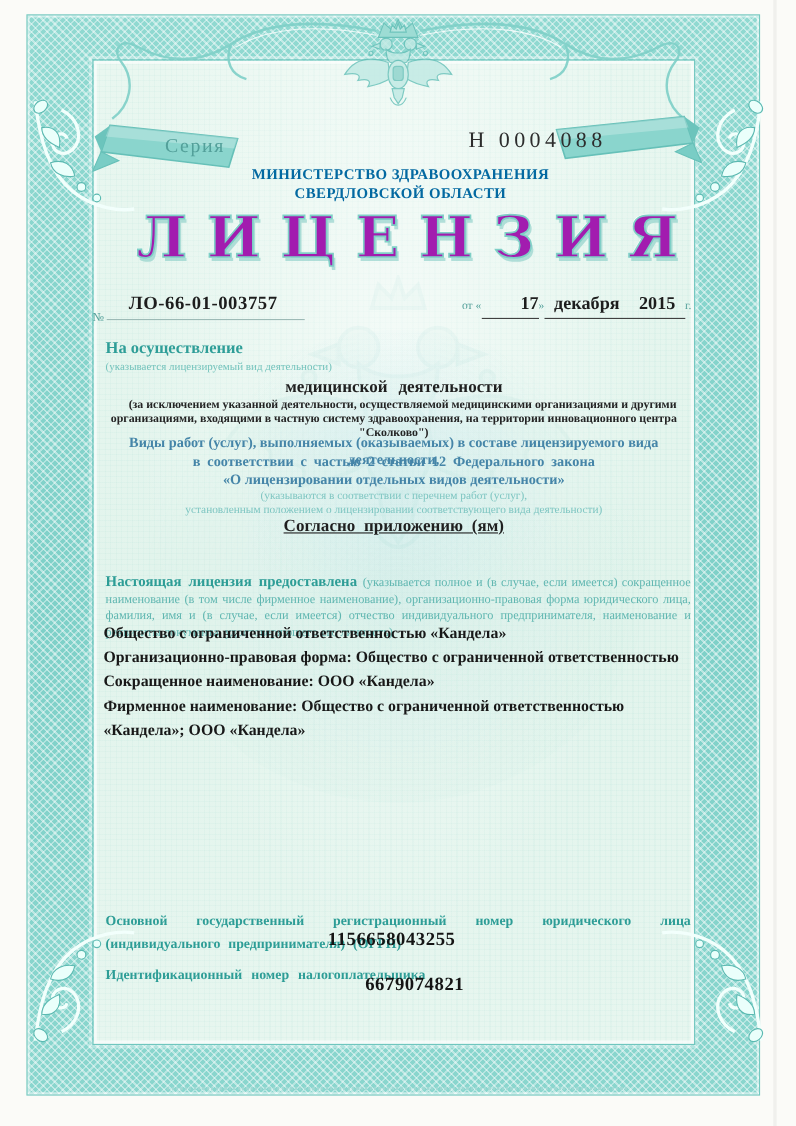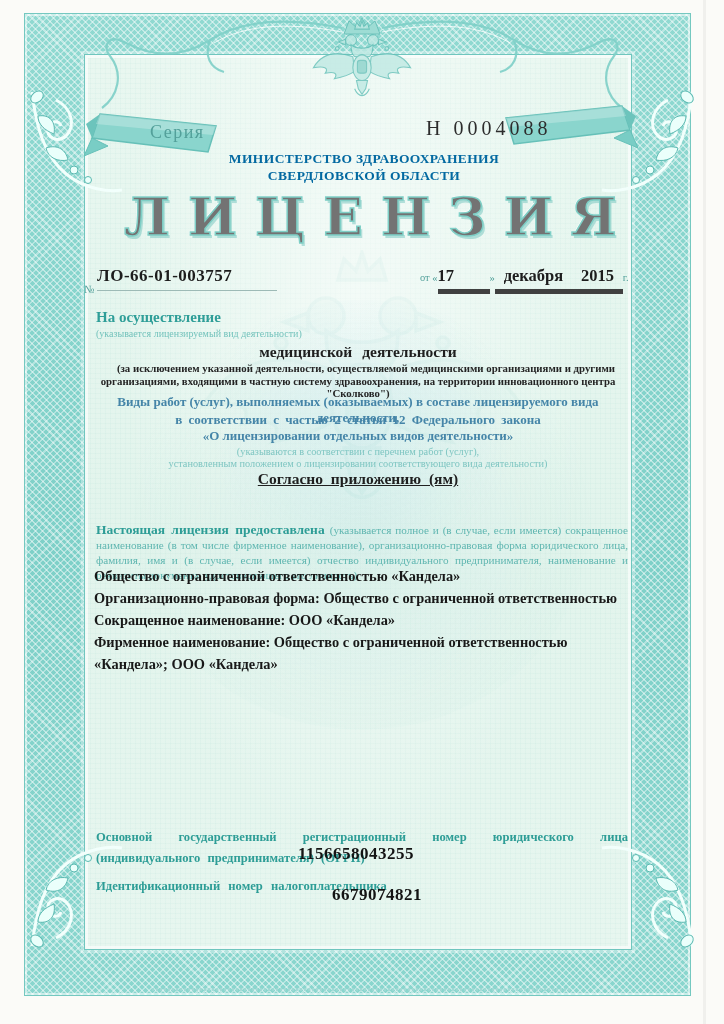--- a/index.html
+++ b/index.html
@@ -51,28 +51,28 @@
   .ctr{left:84px; right:92px; text-align:center;}
   .t-teal{color:#2f9e98;}
   .t-teal-lt{color:#74c3bc;}
   .t-blue{color:#4585a8;}
   .t-black{color:#1f1f1f;}
   .series-label{left:150px; top:122px; font-size:18px; color:#53a09a; letter-spacing:1.5px;}
   .series-number{left:426px; top:117px; font-size:20px; color:#2d2d2d; letter-spacing:4px;}
   .ministry{top:150px; font-size:13.5px; font-weight:bold; color:#0369a1; line-height:17px; letter-spacing:.4px;padding-left:12px;}
   .doc-title{top:186px; font-size:52px; font-weight:bold; letter-spacing:18px;
     font-family:"DejaVu Serif","Liberation Serif",serif;
-    color:#737373; -webkit-text-stroke:1.5px #7ecfc6;
+    color:#a21caf; -webkit-text-stroke:1.5px #7ecfc6;
     text-shadow:2px 3px 0 rgba(124,201,193,.55), -1px -1px 0 #ffffff;padding-left:40px;}
   .num-sign{left:84px; top:283px; font-size:11px; color:#53a09a;}
   .lic-num-wrap{left:97px; top:266px; width:180px; border-bottom:1px solid #9dbab6; padding-bottom:4px;}
-  .lic-num{font-size:17px; font-weight:bold; color:#1d1d1d; letter-spacing:.5px;}
+  .lic-num{font-size:17px; font-weight:bold; color:#1d1d1d; letter-spacing:.5px;margin-left:20px;}
   .date-row{left:420px; top:266px; display:flex; align-items:baseline;}
   .date-sm{font-size:10.5px; color:#53a09a;}
-  .date-seg{border-bottom:5px solid #404040; font-size:16.5px; font-weight:bold; color:#1d1d1d; text-align:left; padding-bottom:3px;}
+  .date-seg{border-bottom:1px solid #404040; font-size:16.5px; font-weight:bold; color:#1d1d1d; text-align:right; padding-bottom:3px;}
   .seg-day{width:52px;}
   .seg-my{width:128px; display:flex; justify-content:space-around;}
   .activity-label{left:96px; top:309px; font-size:15px; font-weight:bold;}
   .activity-caption{left:96px; top:328px; font-size:10px;}
   .activity-value{top:343px; font-size:15.5px; font-weight:bold; word-spacing:6px;}
   .note1{top:362px; font-size:10.8px; font-weight:bold; color:#242424;margin-left:16px;}
   .note2{top:375px; font-size:10.8px; font-weight:bold; color:#242424;}
   .works1{top:394px; font-size:13px; font-weight:bold;}
   .works2{top:412px; font-size:13px; font-weight:bold; word-spacing:3px;}
   .works3{top:428px; font-size:13px; font-weight:bold;}

